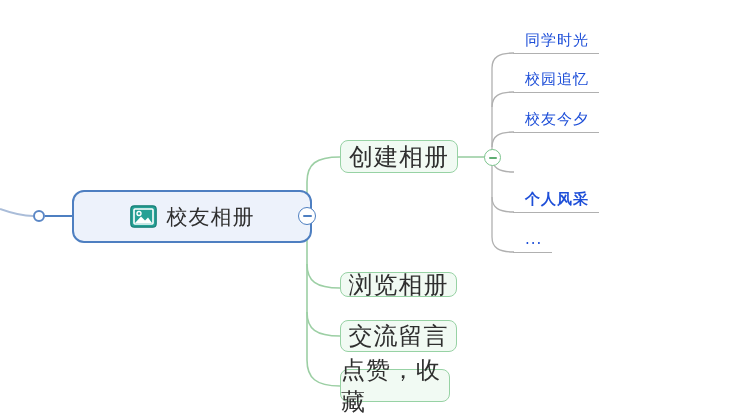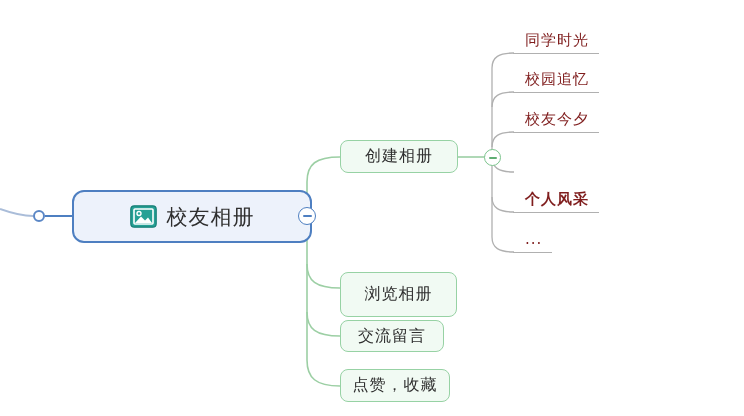--- a/index.html
+++ b/index.html
@@ -14,29 +14,29 @@
     position:absolute;z-index:3;display:flex;align-items:center;justify-content:center;
     box-sizing:border-box;color:#2f2f2f;cursor:default;
   }
   .root-node{
     left:72px;top:190px;width:240px;height:53px;
     border:2px solid #4e7fc1;background:#edf2fb;border-radius:12px;
     font-size:21px;gap:10px;letter-spacing:1px;
   }
   .branch{
     border:1.5px solid #97d2a4;background:#f1faf3;border-radius:8px;
-    font-size:16px;letter-spacing:1px;
+    font-size:24px;letter-spacing:1px;
   }
   .branch-0{left:340px;top:140px;width:118px;height:33px;}
-  .branch-1{left:340px;top:272px;width:117px;height:45px;}
-  .branch-2{left:340px;top:320px;width:104px;height:32px;}
+  .branch-1{left:340px;top:272px;width:117px;height:25px;}
+  .branch-2{left:340px;top:320px;width:117px;height:32px;}
   .branch-3{left:340px;top:369px;width:110px;height:33px;}
   .leaf{
     position:absolute;left:513px;z-index:3;
-    font-size:15px;line-height:19px;color:#7f1d1d;letter-spacing:1px;
+    font-size:15px;line-height:19px;color:#1d4ed8;letter-spacing:1px;
     padding:0 10px 3px 12px;border-bottom:1.5px solid #b0b0b0;
     white-space:nowrap;
   }
   .leaf-0{top:31px;} .leaf-1{top:70px;} .leaf-2{top:110px;}
   .leaf-3{top:150px;} .leaf-4{top:190px;font-weight:bold;} .leaf-5{top:230px;}
   .collapse{
     position:absolute;z-index:4;border-radius:50%;background:#ffffff;
     display:flex;align-items:center;justify-content:center;box-sizing:border-box;
     cursor:pointer;
   }

